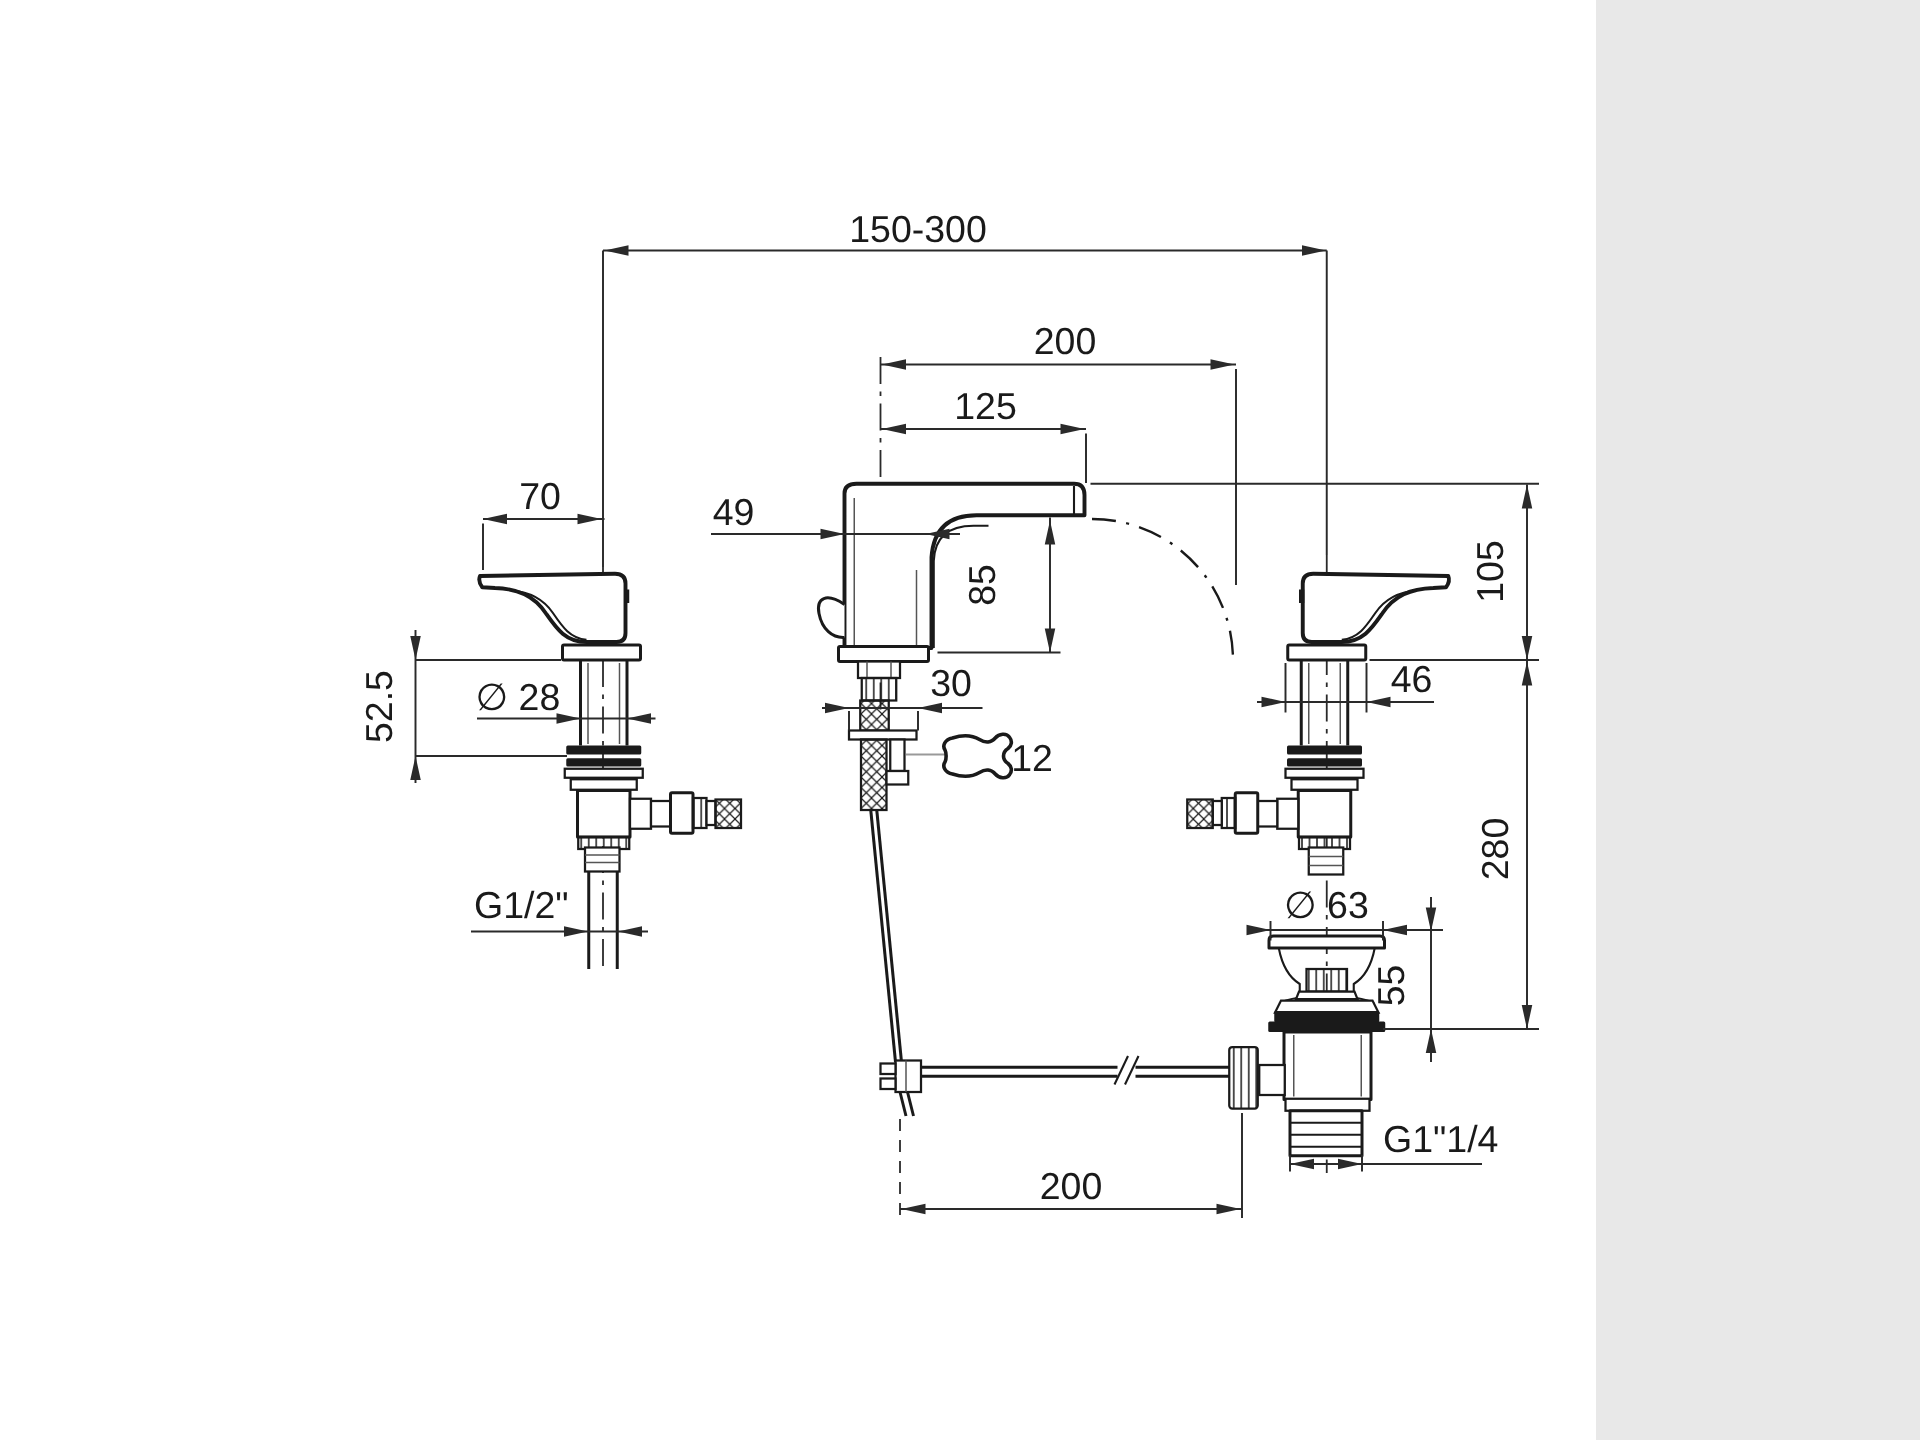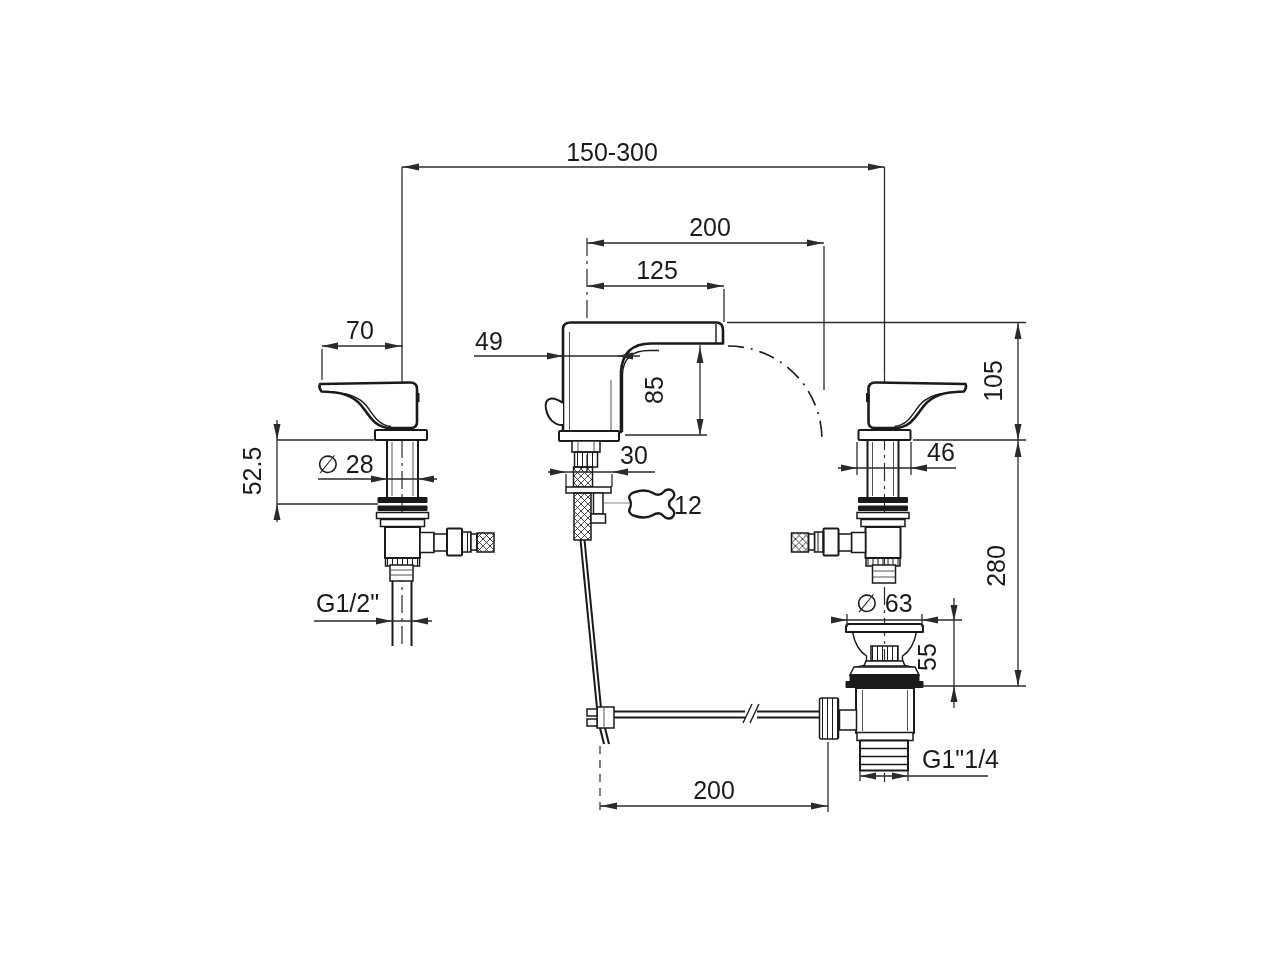--- a/index.html
+++ b/index.html
@@ -1,17 +1,17 @@
 <!DOCTYPE html>
 <html style="--line: #1a1a1a; --dim: #2a2a2a; --background: #ffffff;"><head>
 <meta charset="utf-8">
 <style>
   :root{ --line:#1a1a1a; --dim:#2a2a2a; --background:#ffffff; }
   html,body{margin:0;padding:0;background:#e8e8e8;}
-  .canvas{width:1280px;height:960px;background:var(--background);position:relative;overflow:hidden;}
+  .canvas{width:1064px;height:960px;background:var(--background);position:relative;overflow:hidden;}
   svg{position:absolute;left:0;top:0;}
   .s3{stroke:var(--line);stroke-width:2.6;fill:#fff;stroke-linejoin:round;}
   .s2{stroke:var(--line);stroke-width:2;fill:#fff;stroke-linejoin:round;}
   .s15{stroke:var(--line);stroke-width:1.5;fill:#fff;}
   .ln{stroke:var(--line);stroke-width:2;fill:none;}
   .thin{stroke:#555;stroke-width:1;fill:none;}
   .i14{stroke:var(--line);stroke-width:1.4;fill:none;}
   .dim{stroke:var(--dim);stroke-width:1.3;fill:none;}
   .cl{stroke:var(--dim);stroke-width:1.2;fill:none;stroke-dasharray:18 5 3 5;}
   .dsh{stroke:var(--dim);stroke-width:1.2;fill:none;stroke-dasharray:8 6;}

